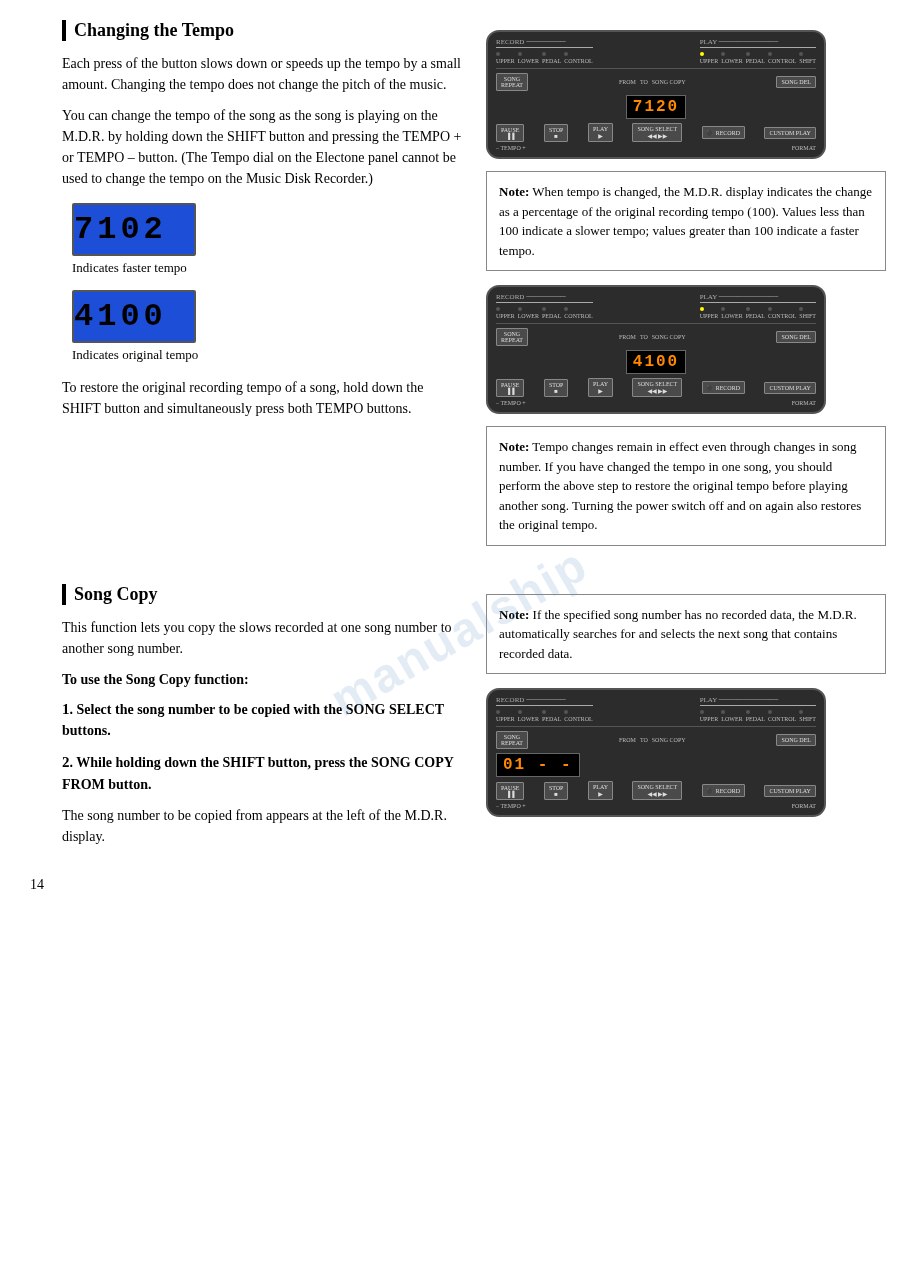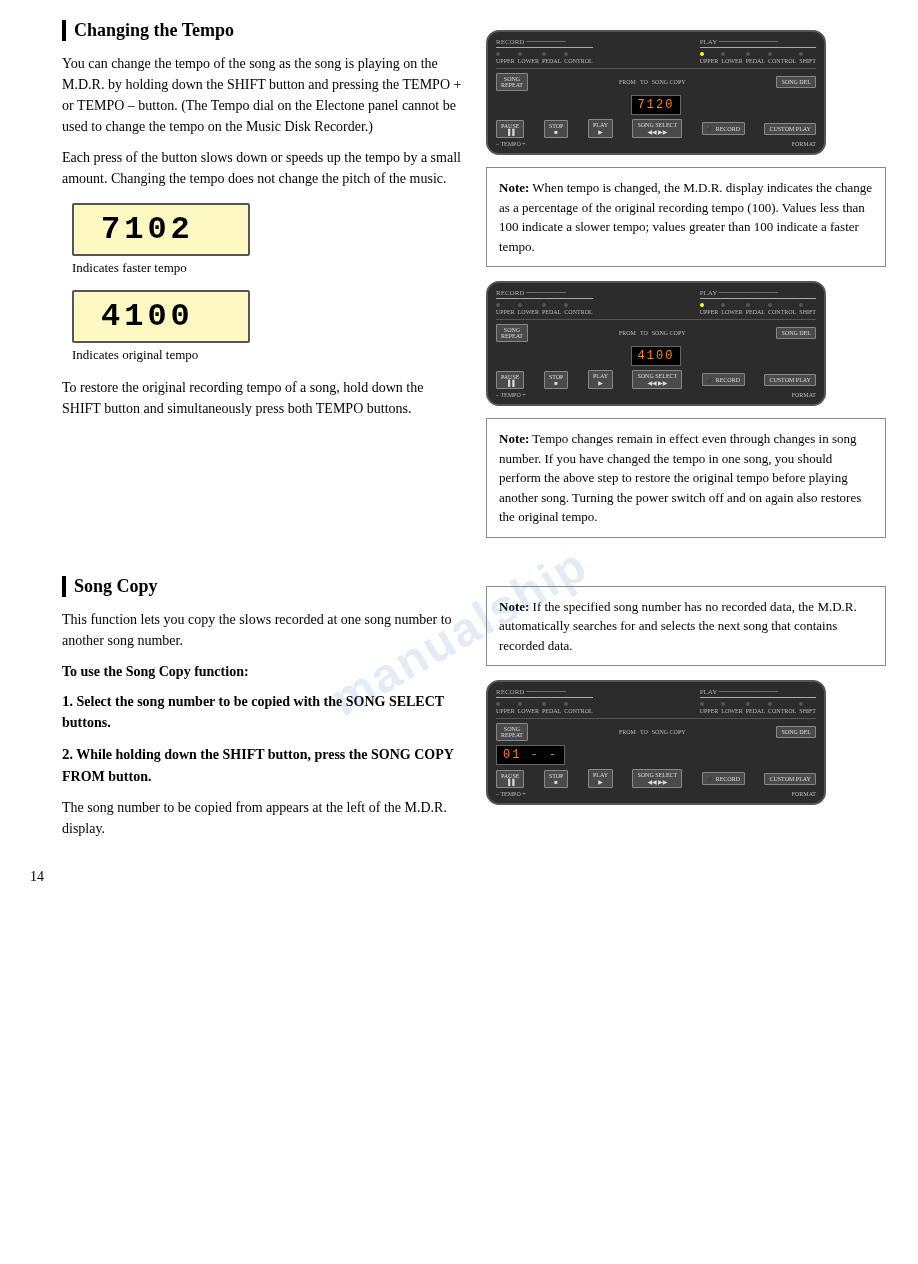--- a/index.html
+++ b/index.html
@@ -37,22 +37,22 @@
 
     p {
       margin-bottom: 10px;
       line-height: 1.5;
     }
 
     
     .display-box {
       border: 2px solid #555;
       display: inline-block;
-      padding: 6px 27px;
-      background: #fef9c3;
+      padding: 6px 0;
+      background: #1d4ed8;
       margin-bottom: 2px;
       border-radius: 2px;
     }
 
     .display-digits {
       font-family: 'Courier New', Courier, monospace;
       font-size: 32px;
       font-weight: bold;
       color: #000;
       letter-spacing: 4px;
@@ -161,22 +161,22 @@
       font-size: 6px;
       padding: 2px 4px;
       border-radius: 1px;
       text-align: center;
     }
 
     .d-display {
       background: #000;
       color: #ff8800;
       font-family: 'Courier New', monospace;
-      font-size: 12px;
-      font-weight: normal;
+      font-size: 16px;
+      font-weight: bold;
       padding: 2px 6px;
       border: 1px solid #666;
       letter-spacing: 2px;
       display: inline-block;
     }
 
     .d-bottom {
       display: flex;
       justify-content: space-between;
       align-items: center;
@@ -205,22 +205,22 @@
   </style>
 </head>
 <body>
 
 <div class="watermark">manualship</div>
 
 <div style="display:flex; gap:24px;">
   <div class="left-col" style="max-width:400px;">
     <div class="section-title">Changing the Tempo</div>
 
+    <p>Each press of the button slows down or speeds up the tempo by a small amount. Changing the tempo does not change the pitch of the music.</p>
     <p>You can change the tempo of the song as the song is playing on the M.D.R. by holding down the SHIFT button and pressing the TEMPO + or TEMPO – button. (The Tempo dial on the Electone panel cannot be used to change the tempo on the Music Disk Recorder.)</p>
-    <p>Each press of the button slows down or speeds up the tempo by a small amount. Changing the tempo does not change the pitch of the music.</p>
 
     <div class="display-container">
       <div class="display-box">
         <span class="display-digits">7102</span>
       </div>
       <span class="display-label">Indicates faster tempo</span>
     </div>
 
     <div class="display-container">
       <div class="display-box">

